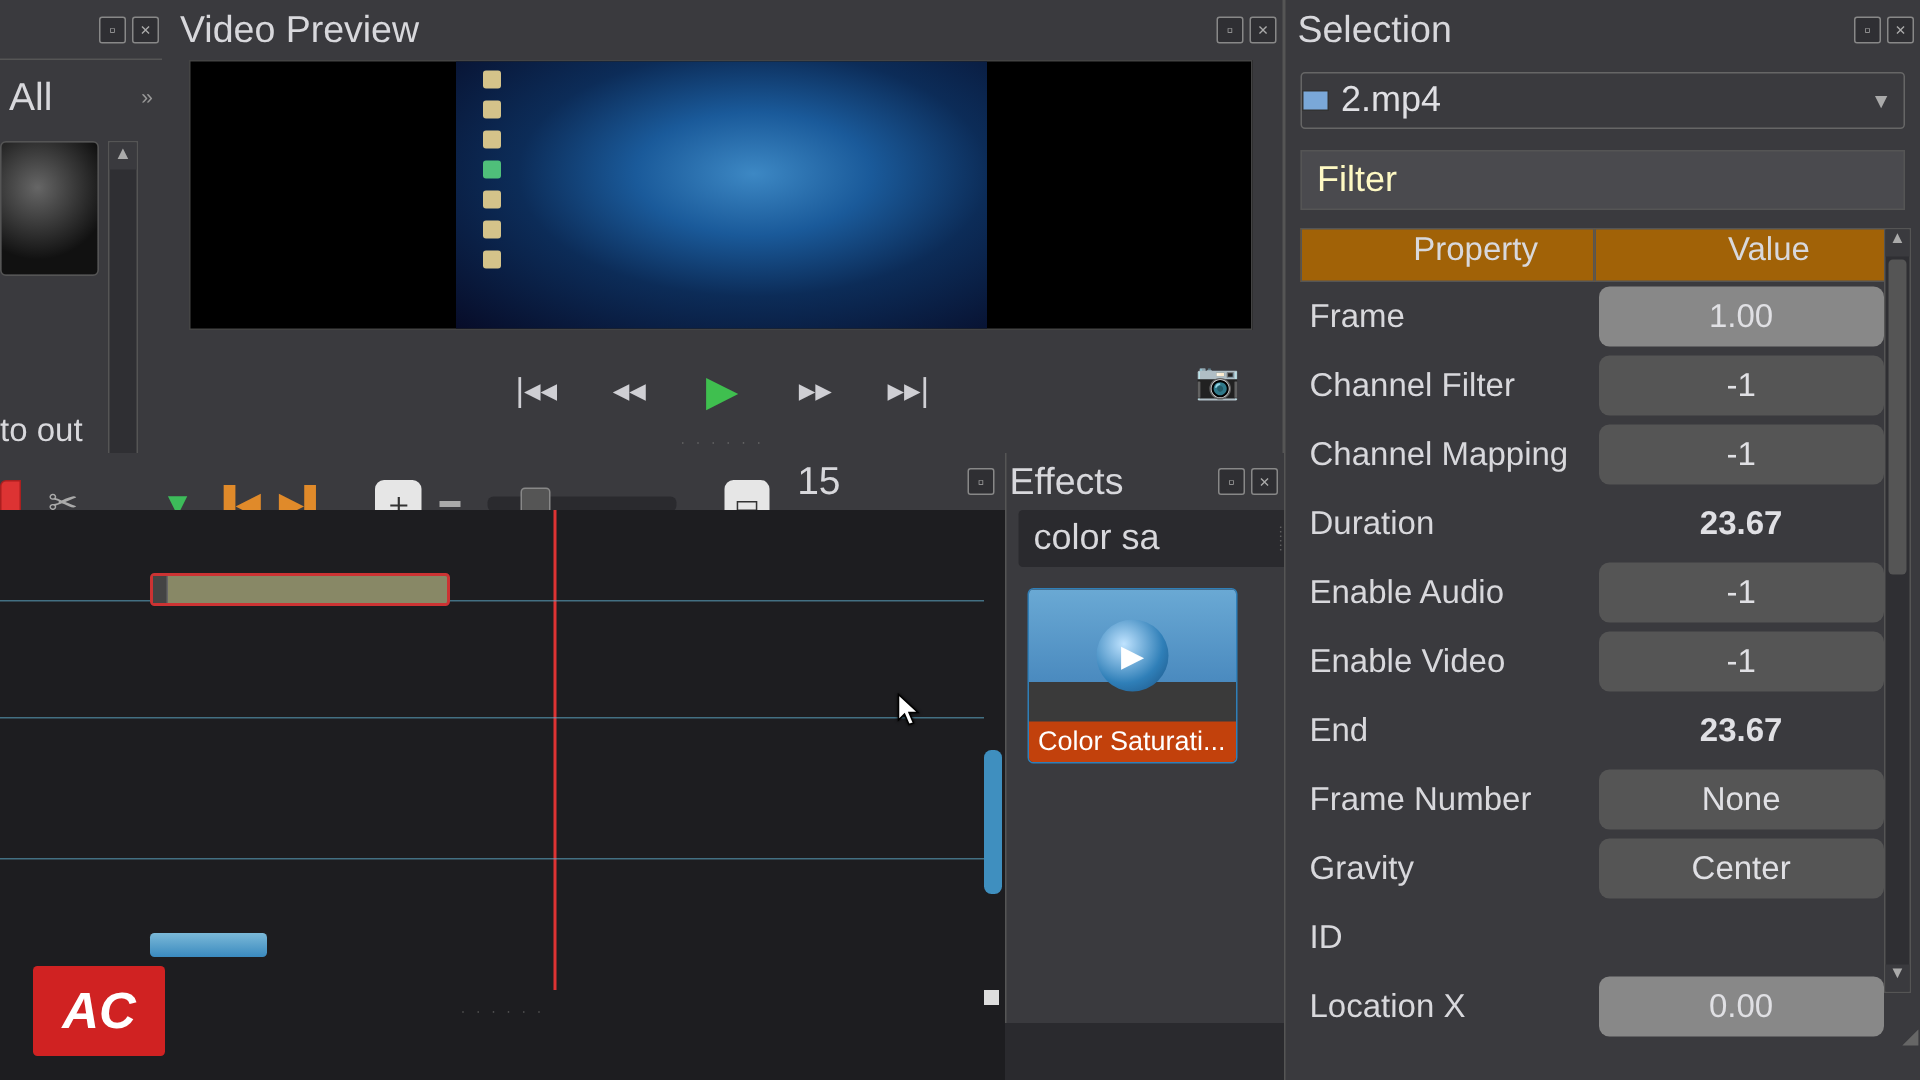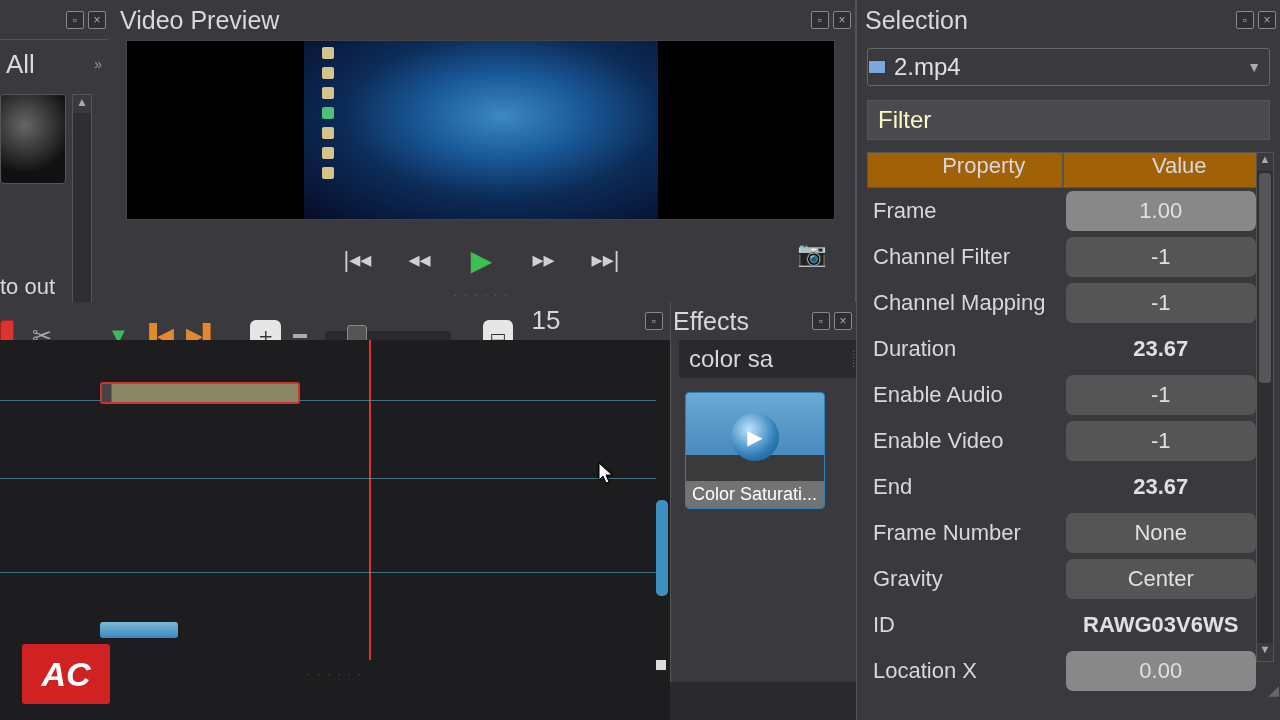--- a/index.html
+++ b/index.html
@@ -164,21 +164,21 @@
   .eff-thumb {
     height:88px;
     background: linear-gradient(#6aa9d4 0%, #4a8abf 70%, #3a3a3a 70%);
     display:flex; align-items:center; justify-content:center;
   }
   .eff-play {
     width:48px; height:48px; border-radius:50%;
     background: radial-gradient(circle at 38% 34%, #bfe3ff 0%, #2f7fb8 60%, #1a4f7f 100%);
     display:flex; align-items:center; justify-content:center; color:#fff; font-size:20px;
   }
-  .eff-cap { background:#737373; color:#fff; padding:3px 6px; font-size:18px; white-space:nowrap; overflow:hidden; text-overflow:ellipsis;}
+  .eff-cap { background:#c2410c; color:#fff; padding:3px 6px; font-size:18px; white-space:nowrap; overflow:hidden; text-overflow:ellipsis;}
 
   
   .props-panel {
     position:absolute; left:856px; top:0; width:424px; height:720px;
     background:#3a3a3e; border-left:1px solid #555;
   }
   .props-header { height:40px; display:flex; align-items:center; }
   .props-header .title { margin-left:8px; font-size:25px; }
   .props-header .win-icons { margin-left:auto; margin-right:4px;}
   .sel-row {
@@ -414,21 +414,20 @@
         <div class="prow">
           <div class="pn">Frame Number</div>
           <div class="pv ">None</div>
         </div>
         <div class="prow">
           <div class="pn">Gravity</div>
           <div class="pv ">Center</div>
         </div>
         <div class="prow">
           <div class="pn">ID</div>
-          <div class="pv plain">RAWG03V6WS</div>
         </div>
         <div class="prow">
           <div class="pn">Location X</div>
           <div class="pv spin">0.00</div>
         </div>
       </div>
   </div>
   <div class="pvscroll">
     <div class="up">▲</div>
     <div class="bar"></div>

